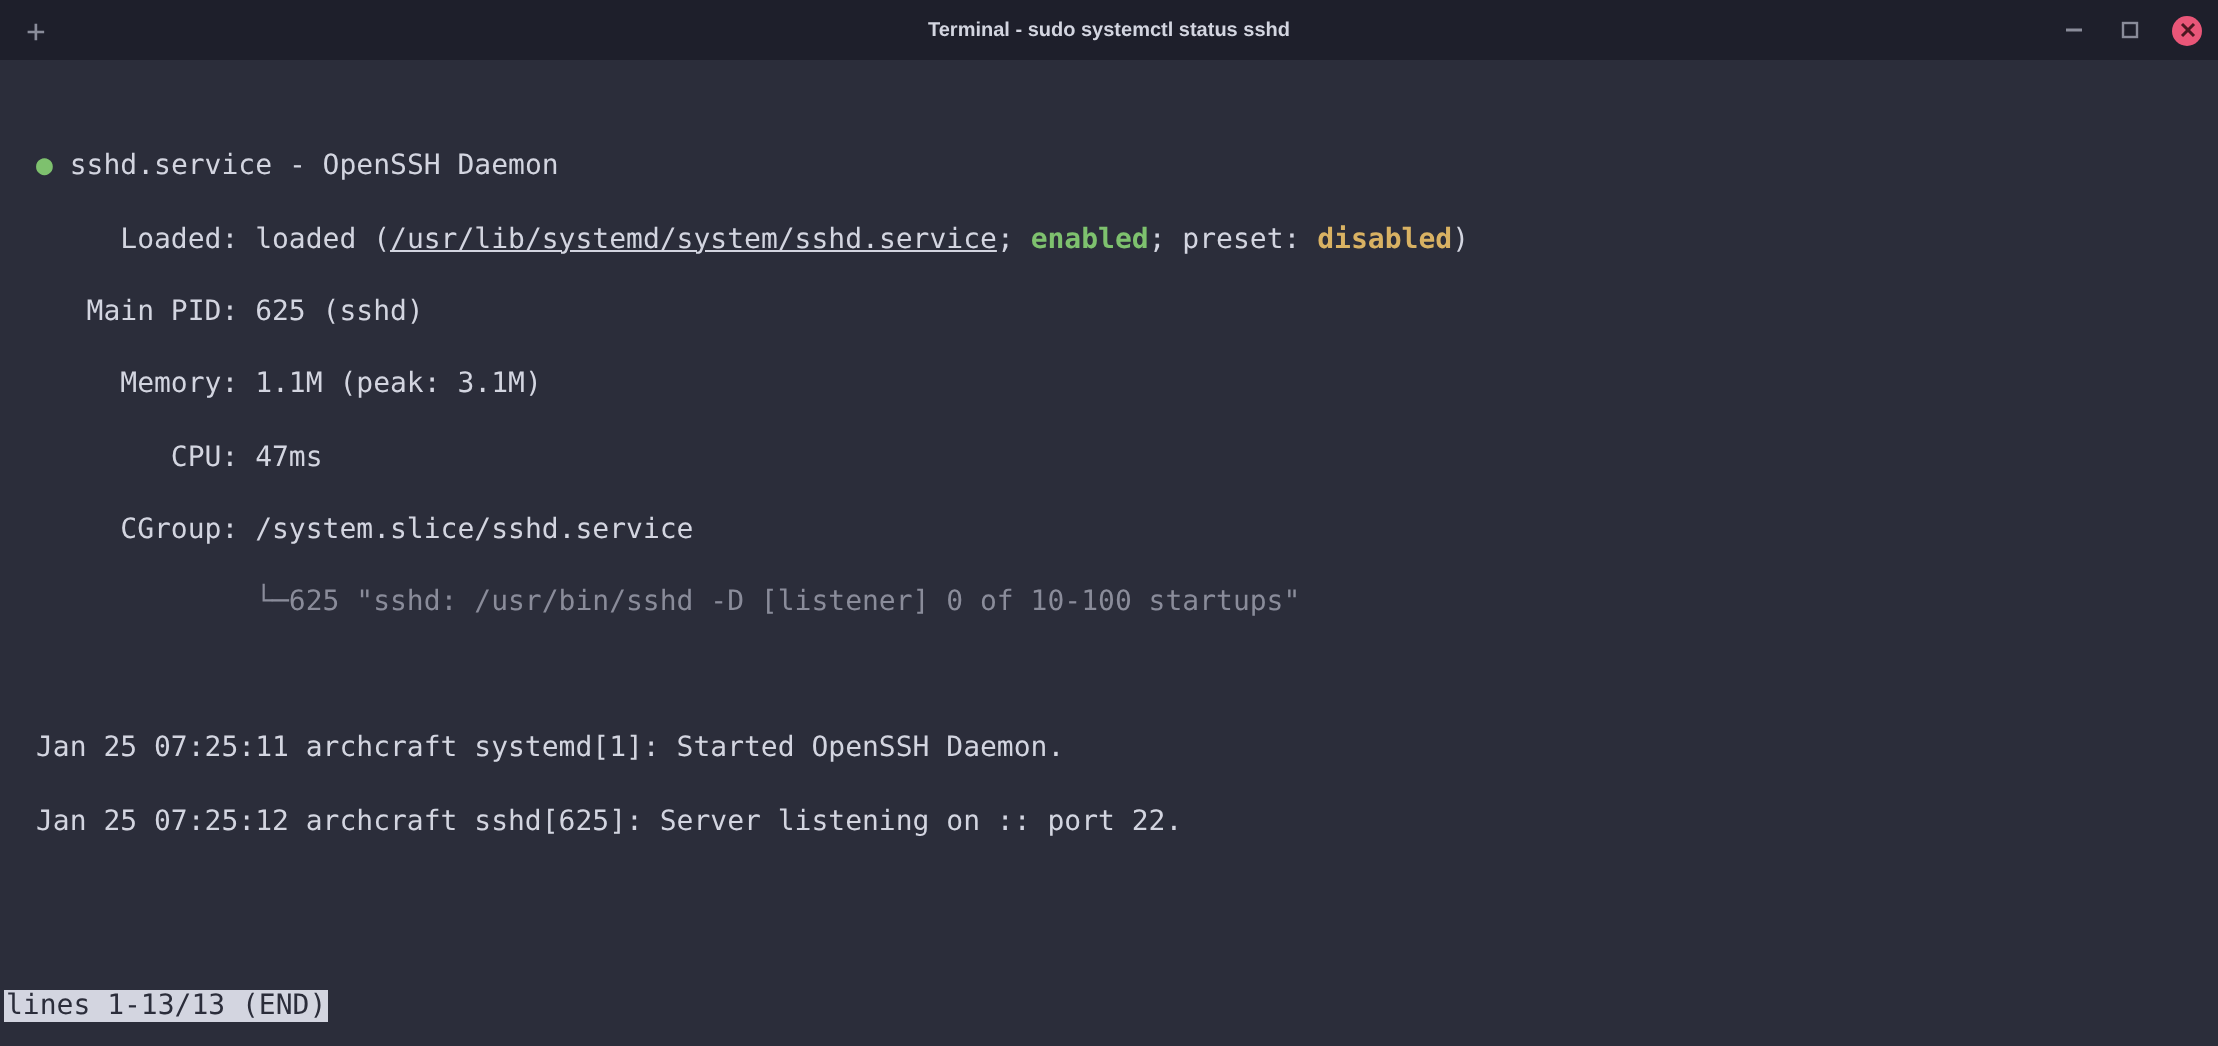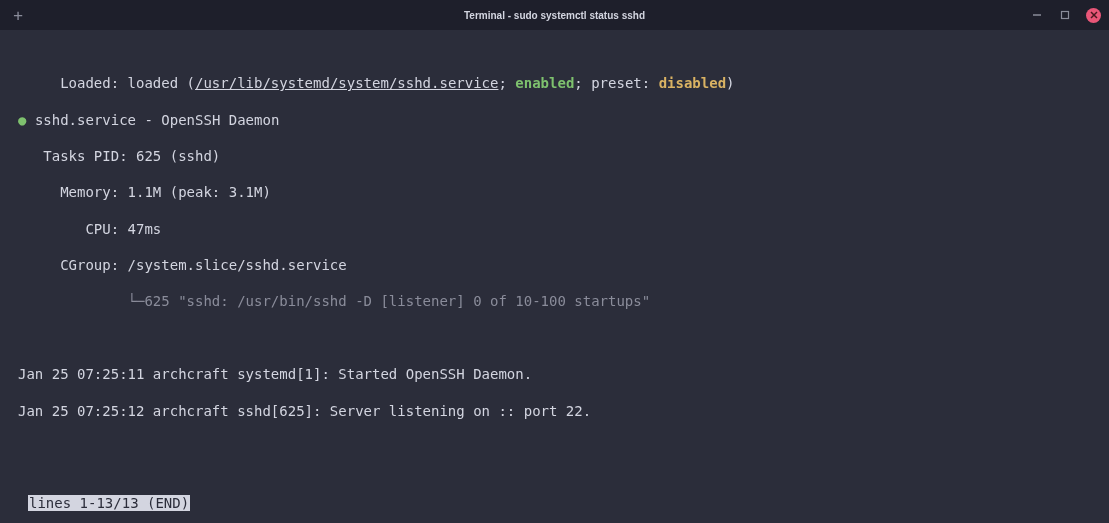--- a/index.html
+++ b/index.html
@@ -101,21 +101,21 @@
       border: 1.5px solid #e95678;
       padding: 0 1px;
       margin: -2px 0;
     }
     .dim {
       color: #8a8c9a;
     }
     .status-line {
       position: absolute;
       bottom: 12px;
-      left: 28px;
+      left: 2px;
     }
     .status-text {
       background: #d3d5e0;
       color: #2b2d3a;
       padding: 0 1px;
     }
   </style>
 </head>
 <body>
 
@@ -136,23 +136,23 @@
     <div class="win-close">
       <svg width="8" height="8" viewBox="0 0 8 8">
           <line x1="1" y1="1" x2="7" y2="7" stroke="#4a1820" stroke-width="1.5"></line>
           <line x1="7" y1="1" x2="1" y2="7" stroke="#4a1820" stroke-width="1.5"></line>
         </svg>
     </div>
   </div>
 </div>
 
 <div class="terminal-body">
+<span class="line"><span class="bullet">●</span> <span>sshd.service - OpenSSH Daemon</span></span>
 <span class="line"><span>     Loaded: </span><span>loaded (</span><span class="underline">/usr/lib/systemd/system/sshd.service</span><span>; </span><span class="green">enabled</span><span>; preset: </span><span class="yellow">disabled</span><span>)</span></span>
-<span class="line"><span class="bullet">●</span> <span>sshd.service - OpenSSH Daemon</span></span>
-<span class="line"><span>   Tasks PID: </span><span>625 (sshd)</span></span>
+<span class="line"><span>   Main PID: </span><span>625 (sshd)</span></span>
 <span class="line"><span>     Memory: </span><span>1.1M (peak: 3.1M)</span></span>
 <span class="line"><span>        CPU: </span><span>47ms</span></span>
 <span class="line"><span>     CGroup: </span><span>/system.slice/sshd.service</span></span>
 <span class="line dim">             └─625 "sshd: /usr/bin/sshd -D [listener] 0 of 10-100 startups"</span>
 <span class="line"> </span>
 <span class="line">Jan 25 07:25:11 archcraft systemd[1]: Started OpenSSH Daemon.</span>
 <span class="line">Jan 25 07:25:12 archcraft sshd[625]: Server listening on :: port 22.</span>
 
 
 

